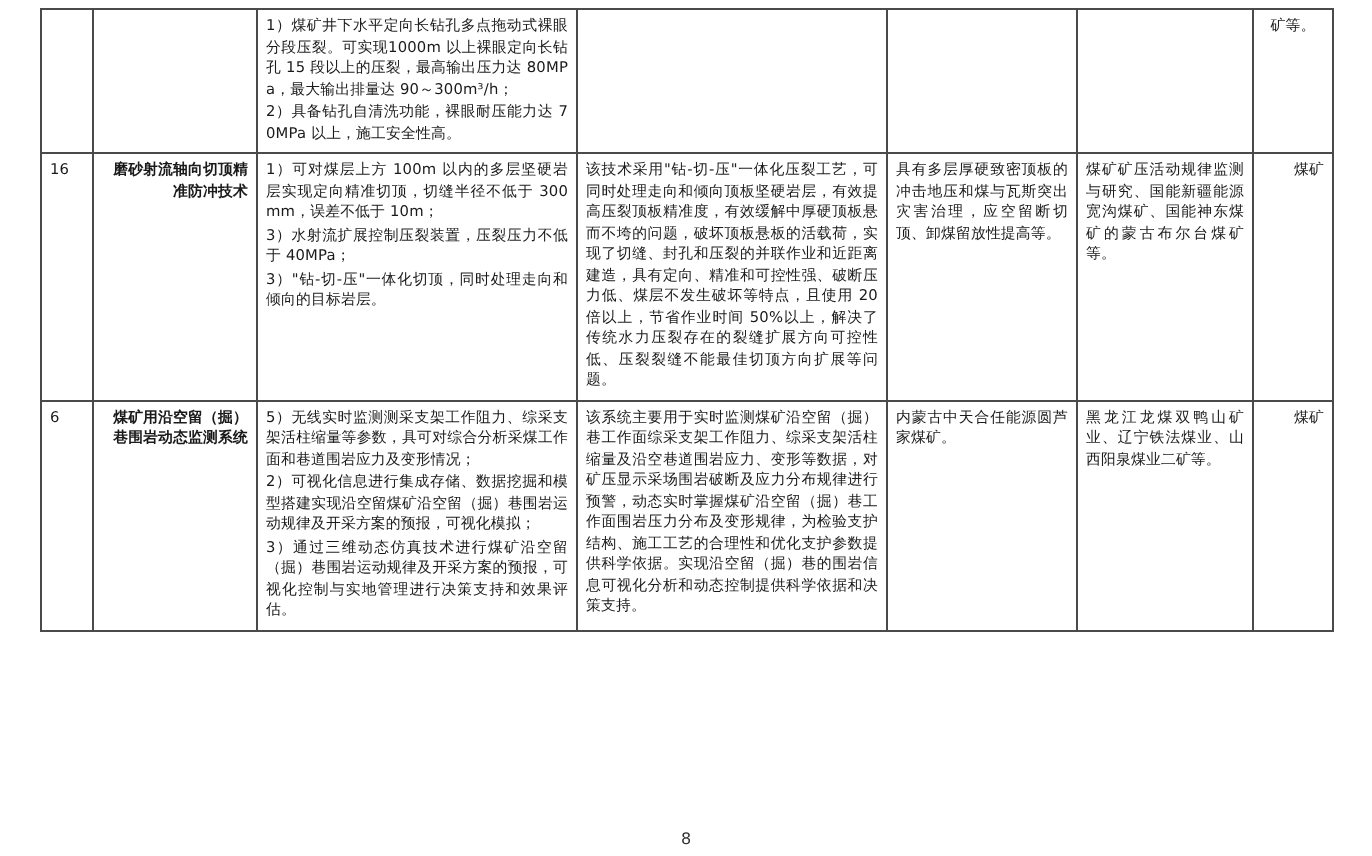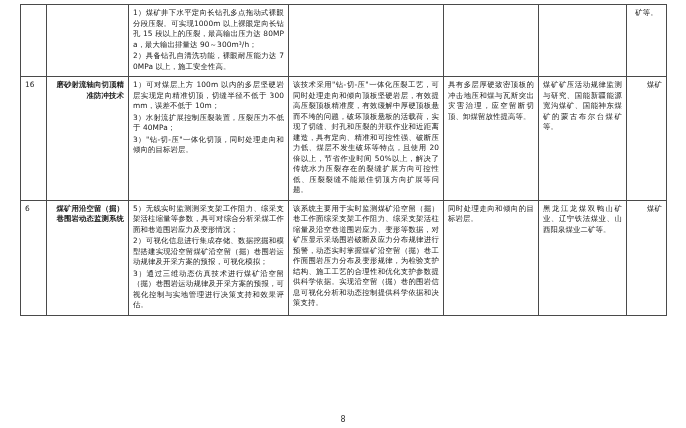--- a/index.html
+++ b/index.html
@@ -151,21 +151,21 @@
         </td>
         <td class="col-tech">
           <p class="para">5）无线实时监测测采支架工作阻力、综采支架活柱缩量等参数，具可对综合分析采煤工作面和巷道围岩应力及变形情况；</p>
           <p class="para">2）可视化信息进行集成存储、数据挖掘和模型搭建实现沿空留煤矿沿空留（掘）巷围岩运动规律及开采方案的预报，可视化模拟；</p>
           <p class="para">3）通过三维动态仿真技术进行煤矿沿空留（掘）巷围岩运动规律及开采方案的预报，可视化控制与实地管理进行决策支持和效果评估。</p>
         </td>
         <td class="col-desc">
           <p class="para">该系统主要用于实时监测煤矿沿空留（掘）巷工作面综采支架工作阻力、综采支架活柱缩量及沿空巷道围岩应力、变形等数据，对矿压显示采场围岩破断及应力分布规律进行预警，动态实时掌握煤矿沿空留（掘）巷工作面围岩压力分布及变形规律，为检验支护结构、施工工艺的合理性和优化支护参数提供科学依据。实现沿空留（掘）巷的围岩信息可视化分析和动态控制提供科学依据和决策支持。</p>
         </td>
         <td class="col-cond">
-          <p class="para">同时处理走向和倾向的目标岩层。</p>
+          <p class="para">内蒙古中天合任能源圆芦家煤矿。</p>
         </td>
         <td class="col-eff">
           <p class="para">黑龙江龙煤双鸭山矿业、辽宁铁法煤业、山西阳泉煤业二矿等。</p>
         </td>
         <td class="col-area">
           <span>煤矿</span>
         </td>
       </tr>
 
     </tbody>

